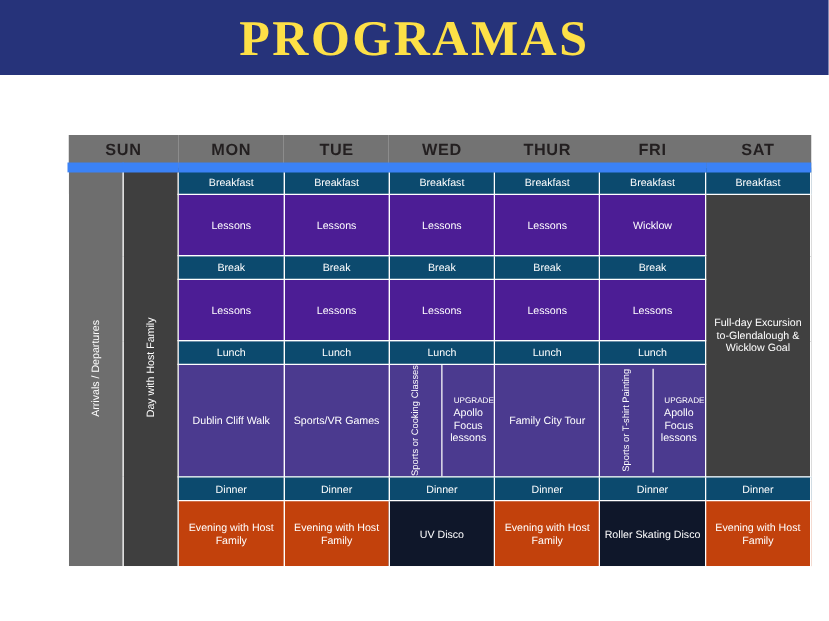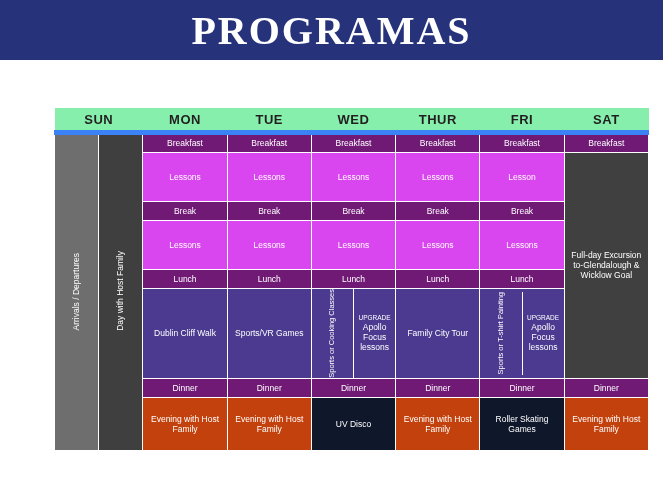--- a/index.html
+++ b/index.html
@@ -8,21 +8,21 @@
     background:#ffffff;
     font-family:"Liberation Sans", sans-serif;
     overflow:hidden;
   }
   .banner{
     height:60px;
     background:#26337a;
     display:flex;align-items:center;justify-content:center;
   }
   .banner-title{
-    color:#ffffff;
+    color:#fde047;
     font-size:40px;
     font-weight:bold;
     letter-spacing:2px;
     font-family:"Liberation Serif", serif;
   }
   .sheet{
     padding:0 14px;
   }
   table.grid{
     border-collapse:collapse;
@@ -48,33 +48,33 @@
     text-align:right;
     padding-right:3px;
     border:none;
     border-top:1px solid #9b9b9b;
     height:18px;
   }
   .time.noline{border-top:none;}
   .blank{border:none;background:#ffffff;}
   
   thead th.day{
-    background:#86efac;
+    background:#737373;
     color:#231f20;
     font-size:13px;
     font-weight:bold;
     height:22px;
     border:none;
-    border-bottom:5px solid #3b82f6;
+    border-bottom:8px solid #3b82f6;
     letter-spacing:0.5px;
   }
   thead th.corner{border:none;background:#ffffff;}
   
-  .c-light{background:#701a75;}      
-  .c-mid{background:#d946ef;}        
+  .c-light{background:#0c4a6e;}      
+  .c-mid{background:#4c1d95;}        
   .c-dark{background:#4b3a8f;}       
   .c-sat{background:#404040;}        
   .c-grey{background:#6e6e6e;}       
   .c-dgrey{background:#3f3f3f;}      
   .c-evening{background:#c2410c;}    
   .c-navy{background:#0f172a;}       
   .rot{
     writing-mode:vertical-rl;
     transform:rotate(180deg);
     white-space:nowrap;
@@ -84,21 +84,21 @@
   .rot-small{
     writing-mode:vertical-rl;
     transform:rotate(180deg);
     white-space:nowrap;
     font-size:7.5px;
     line-height:1.15;
   }
   .cell-txt{line-height:1.2;display:block;padding:1px 2px;}
   .upgrade{font-size:6.5px;display:block;line-height:1.1;}
   .split{display:flex;height:100%;}
-  .split > div{flex:1;display:flex;align-items:center;justify-content:center;}
+  .split > div{flex:1;display:flex;align-items:flex-end;justify-content:center;}
   .split > div + div{border-left:1px solid #ffffff;}
 </style>
 </head>
 <body>
 
 <div class="banner">
   <div class="banner-title">PROGRAMAS</div>
 </div>
 
 <div class="sheet">
@@ -164,21 +164,21 @@
       <td class="c-mid">
             <span class="cell-txt">Lessons</span>
           </td>
       <td class="c-mid">
             <span class="cell-txt">Lessons</span>
           </td>
       <td class="c-mid">
             <span class="cell-txt">Lessons</span>
           </td>
       <td class="c-mid">
-            <span class="cell-txt">Lesson</span>
+            <span class="cell-txt">Wicklow</span>
           </td>
       <td class="c-sat" rowspan="5">
             <span class="cell-txt">Full-day Excursion to-Glendalough &amp; Wicklow Goal</span>
           </td>
     </tr>
 
     <tr>
       <td class="time">11.00</td>
       <td class="c-light" style="height:17px">
             <span class="cell-txt">Break</span>
@@ -300,21 +300,21 @@
       <td class="c-evening">
             <span class="cell-txt">Evening with Host Family</span>
           </td>
       <td class="c-navy">
             <span class="cell-txt">UV Disco</span>
           </td>
       <td class="c-evening">
             <span class="cell-txt">Evening with Host Family</span>
           </td>
       <td class="c-navy">
-            <span class="cell-txt">Roller Skating Games</span>
+            <span class="cell-txt">Roller Skating Disco</span>
           </td>
       <td class="c-evening">
             <span class="cell-txt">Evening with Host Family</span>
           </td>
     </tr>
 
     <tr>
       <td class="blank" style="height:6px;border-top:1px solid #9b9b9b;"></td>
       <td class="blank" colspan="8" style="border-top:1px solid #9b9b9b;"></td>
     </tr>

